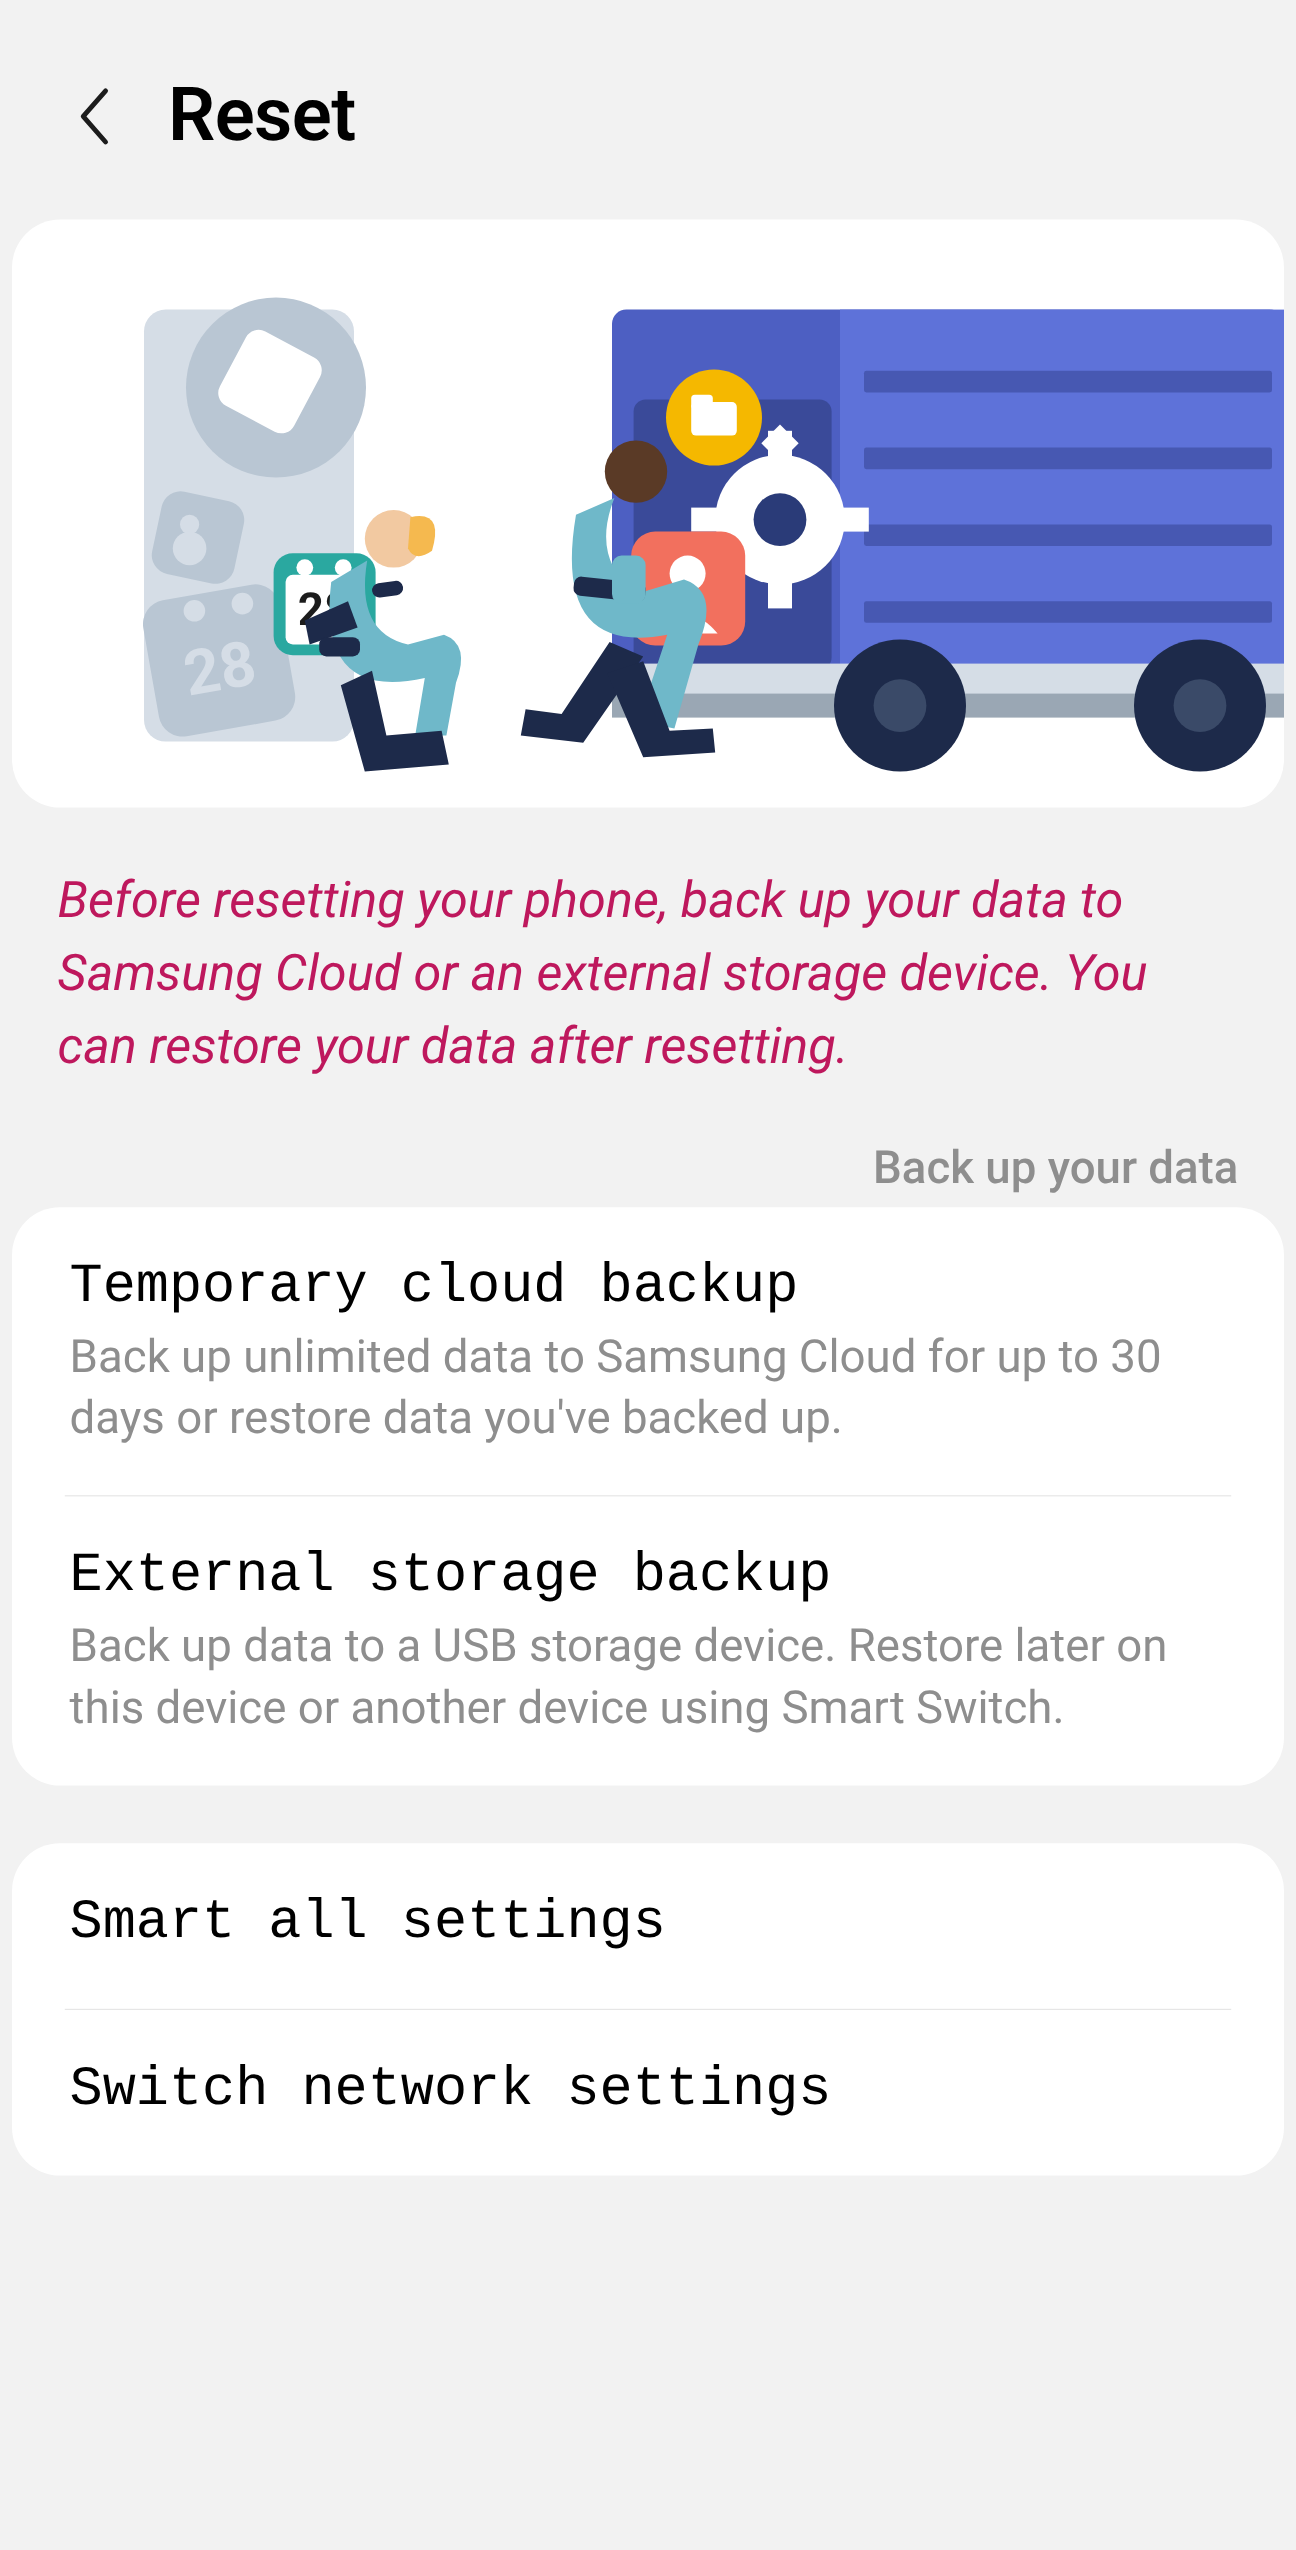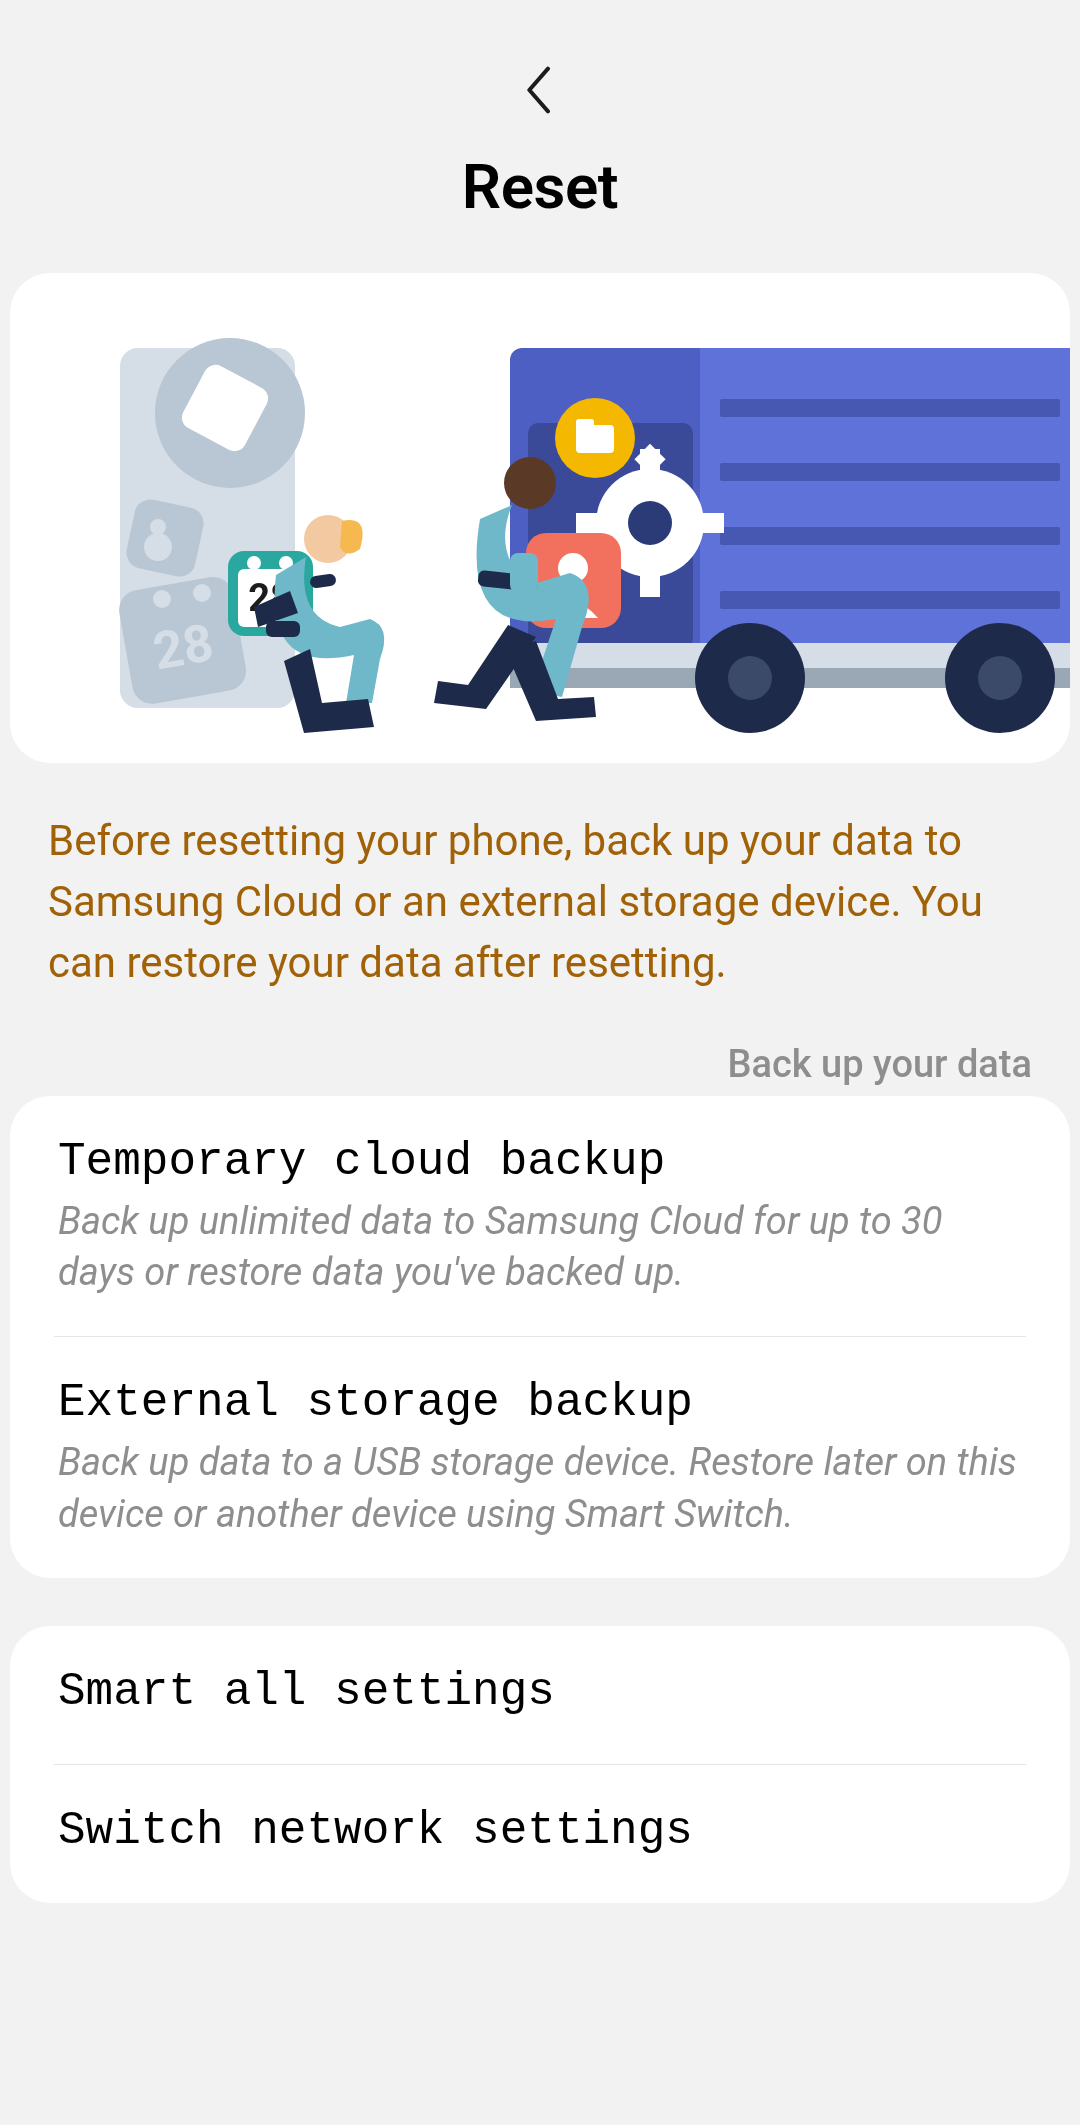--- a/index.html
+++ b/index.html
@@ -8,21 +8,20 @@
     background: #f2f2f2;
     font-family: -apple-system, BlinkMacSystemFont, "Segoe UI", Roboto, Arial, sans-serif;
     color: #000;
     overflow: hidden;
   }
   .header {
     display: flex;
     align-items: center;
     padding: 60px 50px 50px 50px;
     gap: 30px;
-    flex-direction: column;
   }
   .back-btn {
     width: 60px;
     height: 60px;
     display: flex;
     align-items: center;
     justify-content: center;
     cursor: pointer;
   }
   .back-btn svg { width: 36px; height: 48px; }
@@ -39,21 +38,22 @@
   .illustration {
     height: 490px;
     position: relative;
     overflow: hidden;
     border-radius: 40px;
   }
   .intro-text {
     padding: 48px 48px 28px 48px;
     font-size: 42px;
     line-height: 1.45;
-    color: #a16207;
+    color: #be185d;
+    font-style: italic;
   }
   .section-label {
     padding: 20px 48px 10px 48px;
     font-size: 38px;
     color: #8e8e8e;
     font-weight: 500;
     text-align: right;
   }
   .option {
     padding: 40px 48px 38px 48px;
@@ -63,21 +63,20 @@
     font-size: 46px;
     font-weight: 400;
     color: #000;
     margin-bottom: 8px;
     font-family: Liberation Mono, monospace;
   }
   .option-desc {
     font-size: 38px;
     line-height: 1.35;
     color: #8e8e8e;
-    font-style: italic;
   }
   .divider {
     height: 1px;
     background: #e6e6e6;
     margin: 0 44px;
   }
   .gap { height: 48px; }
 </style>
 </head>
 <body>

